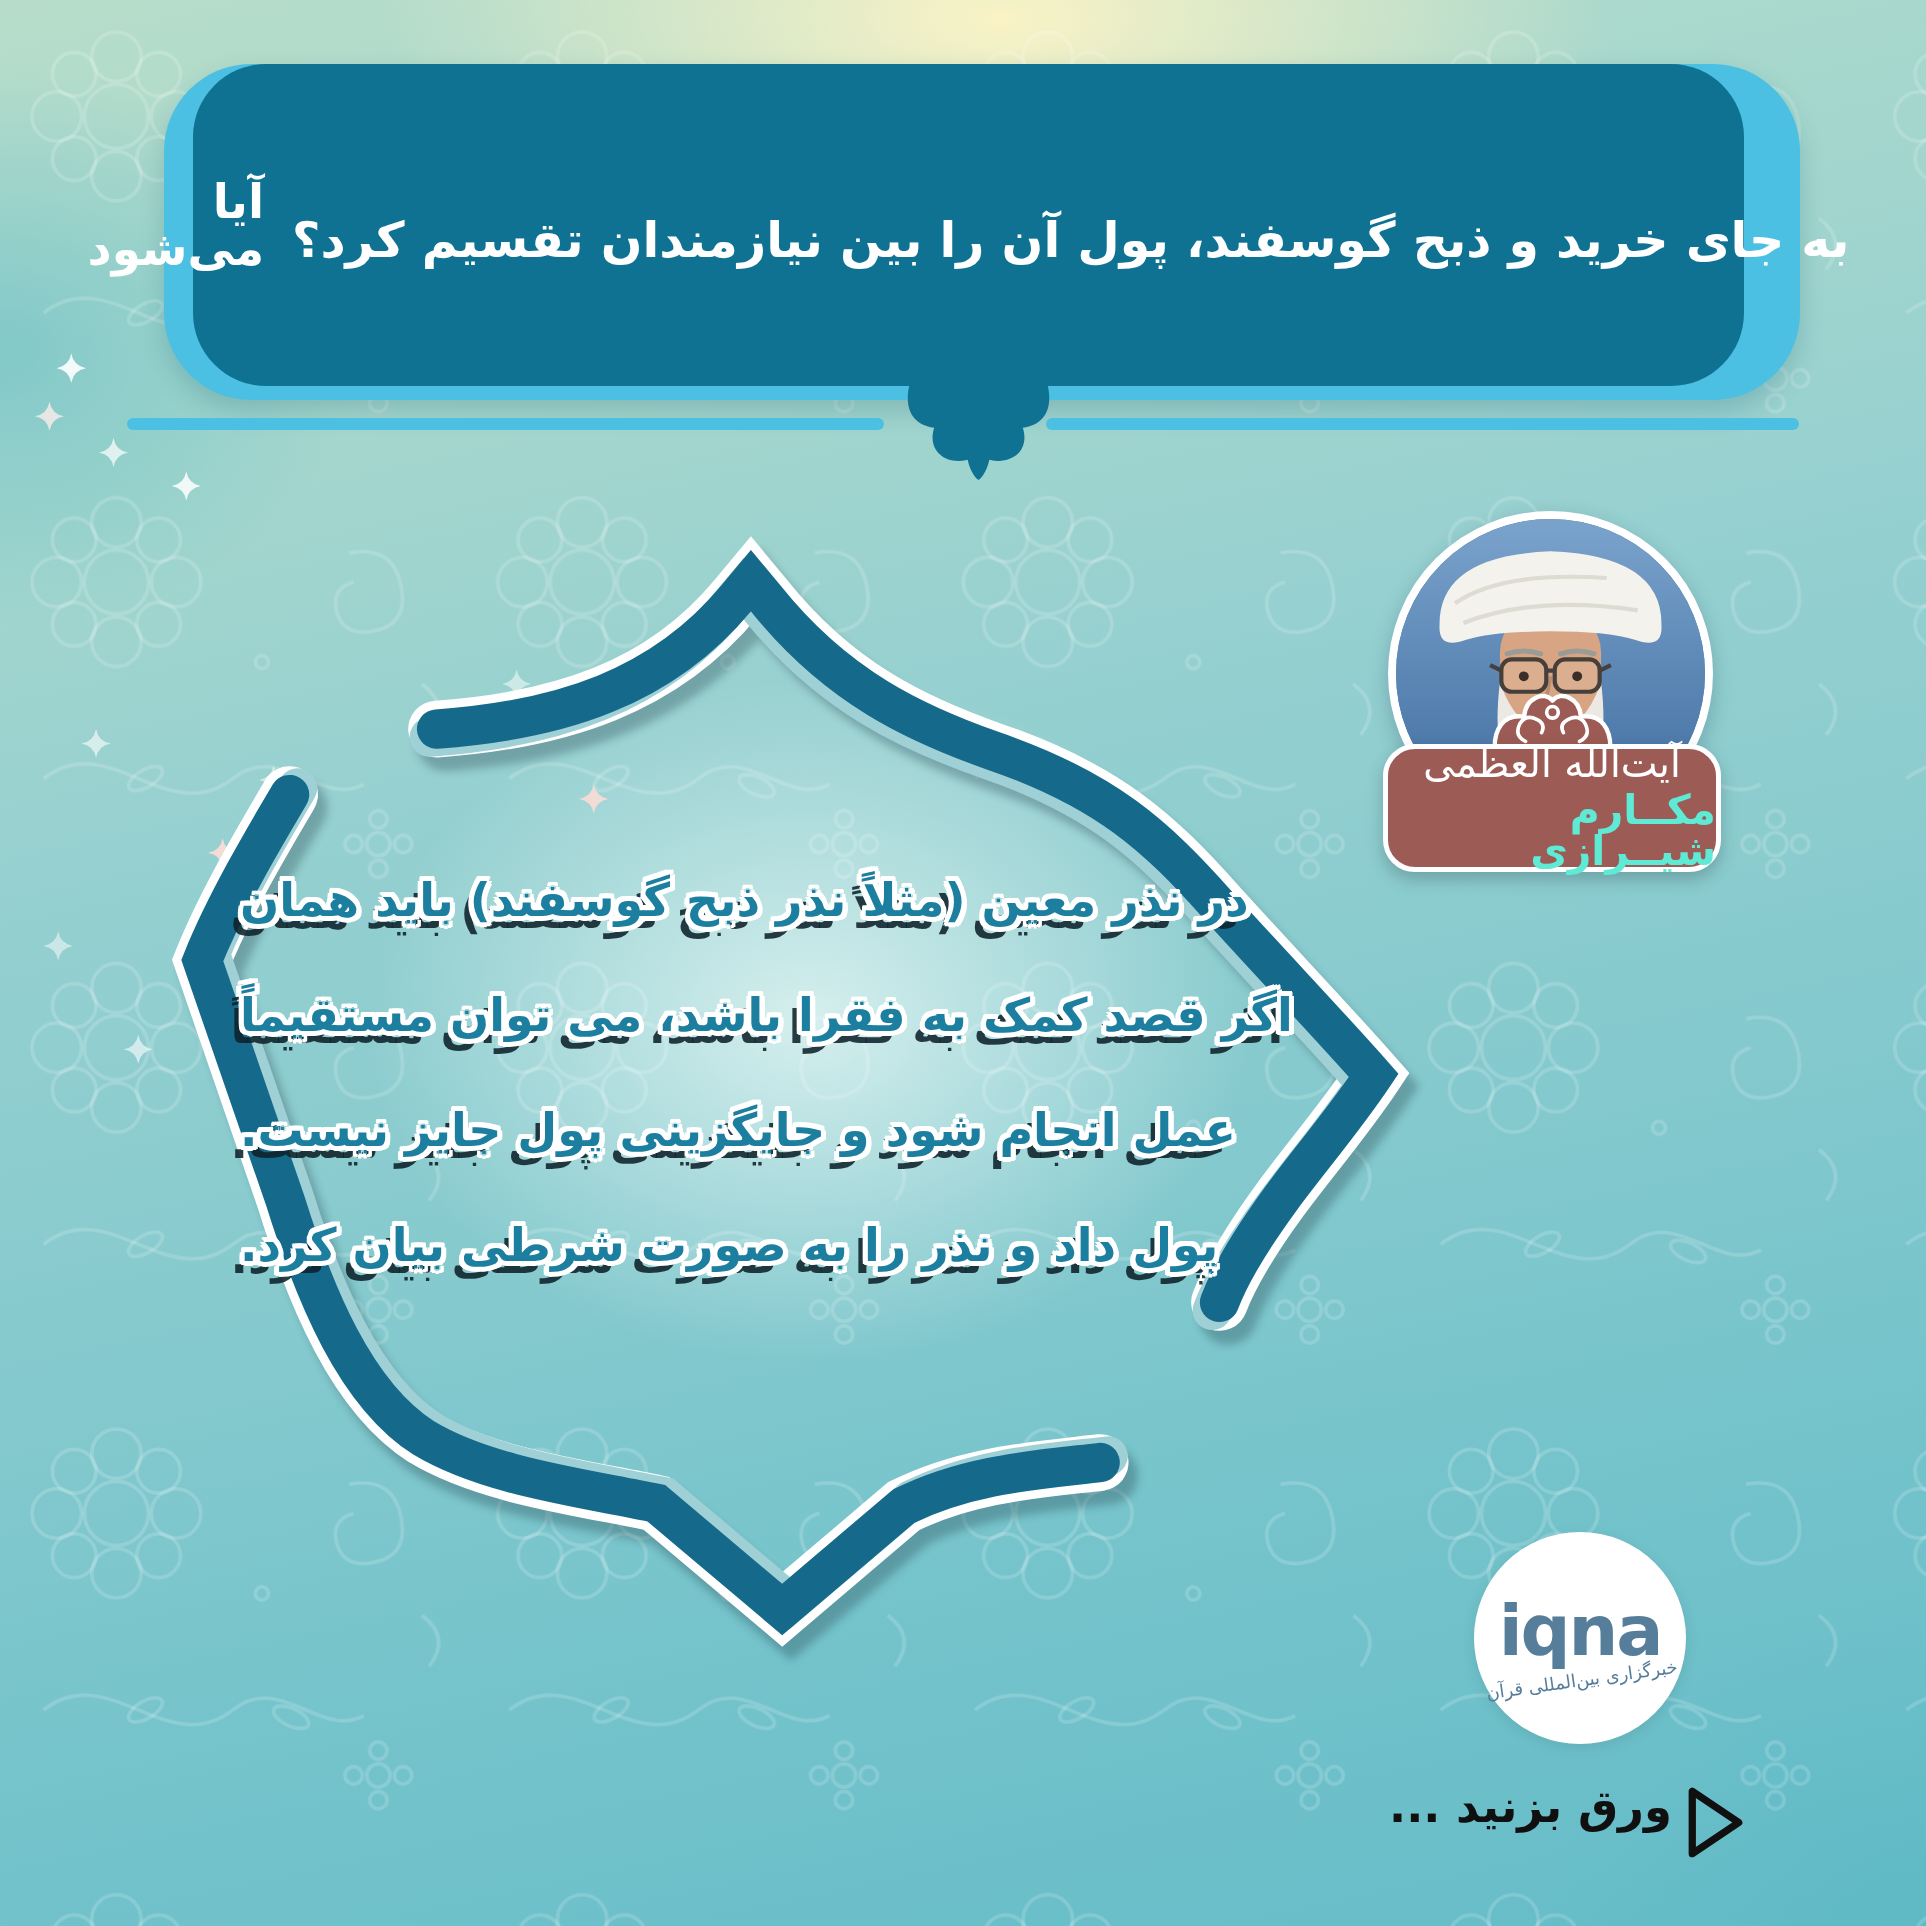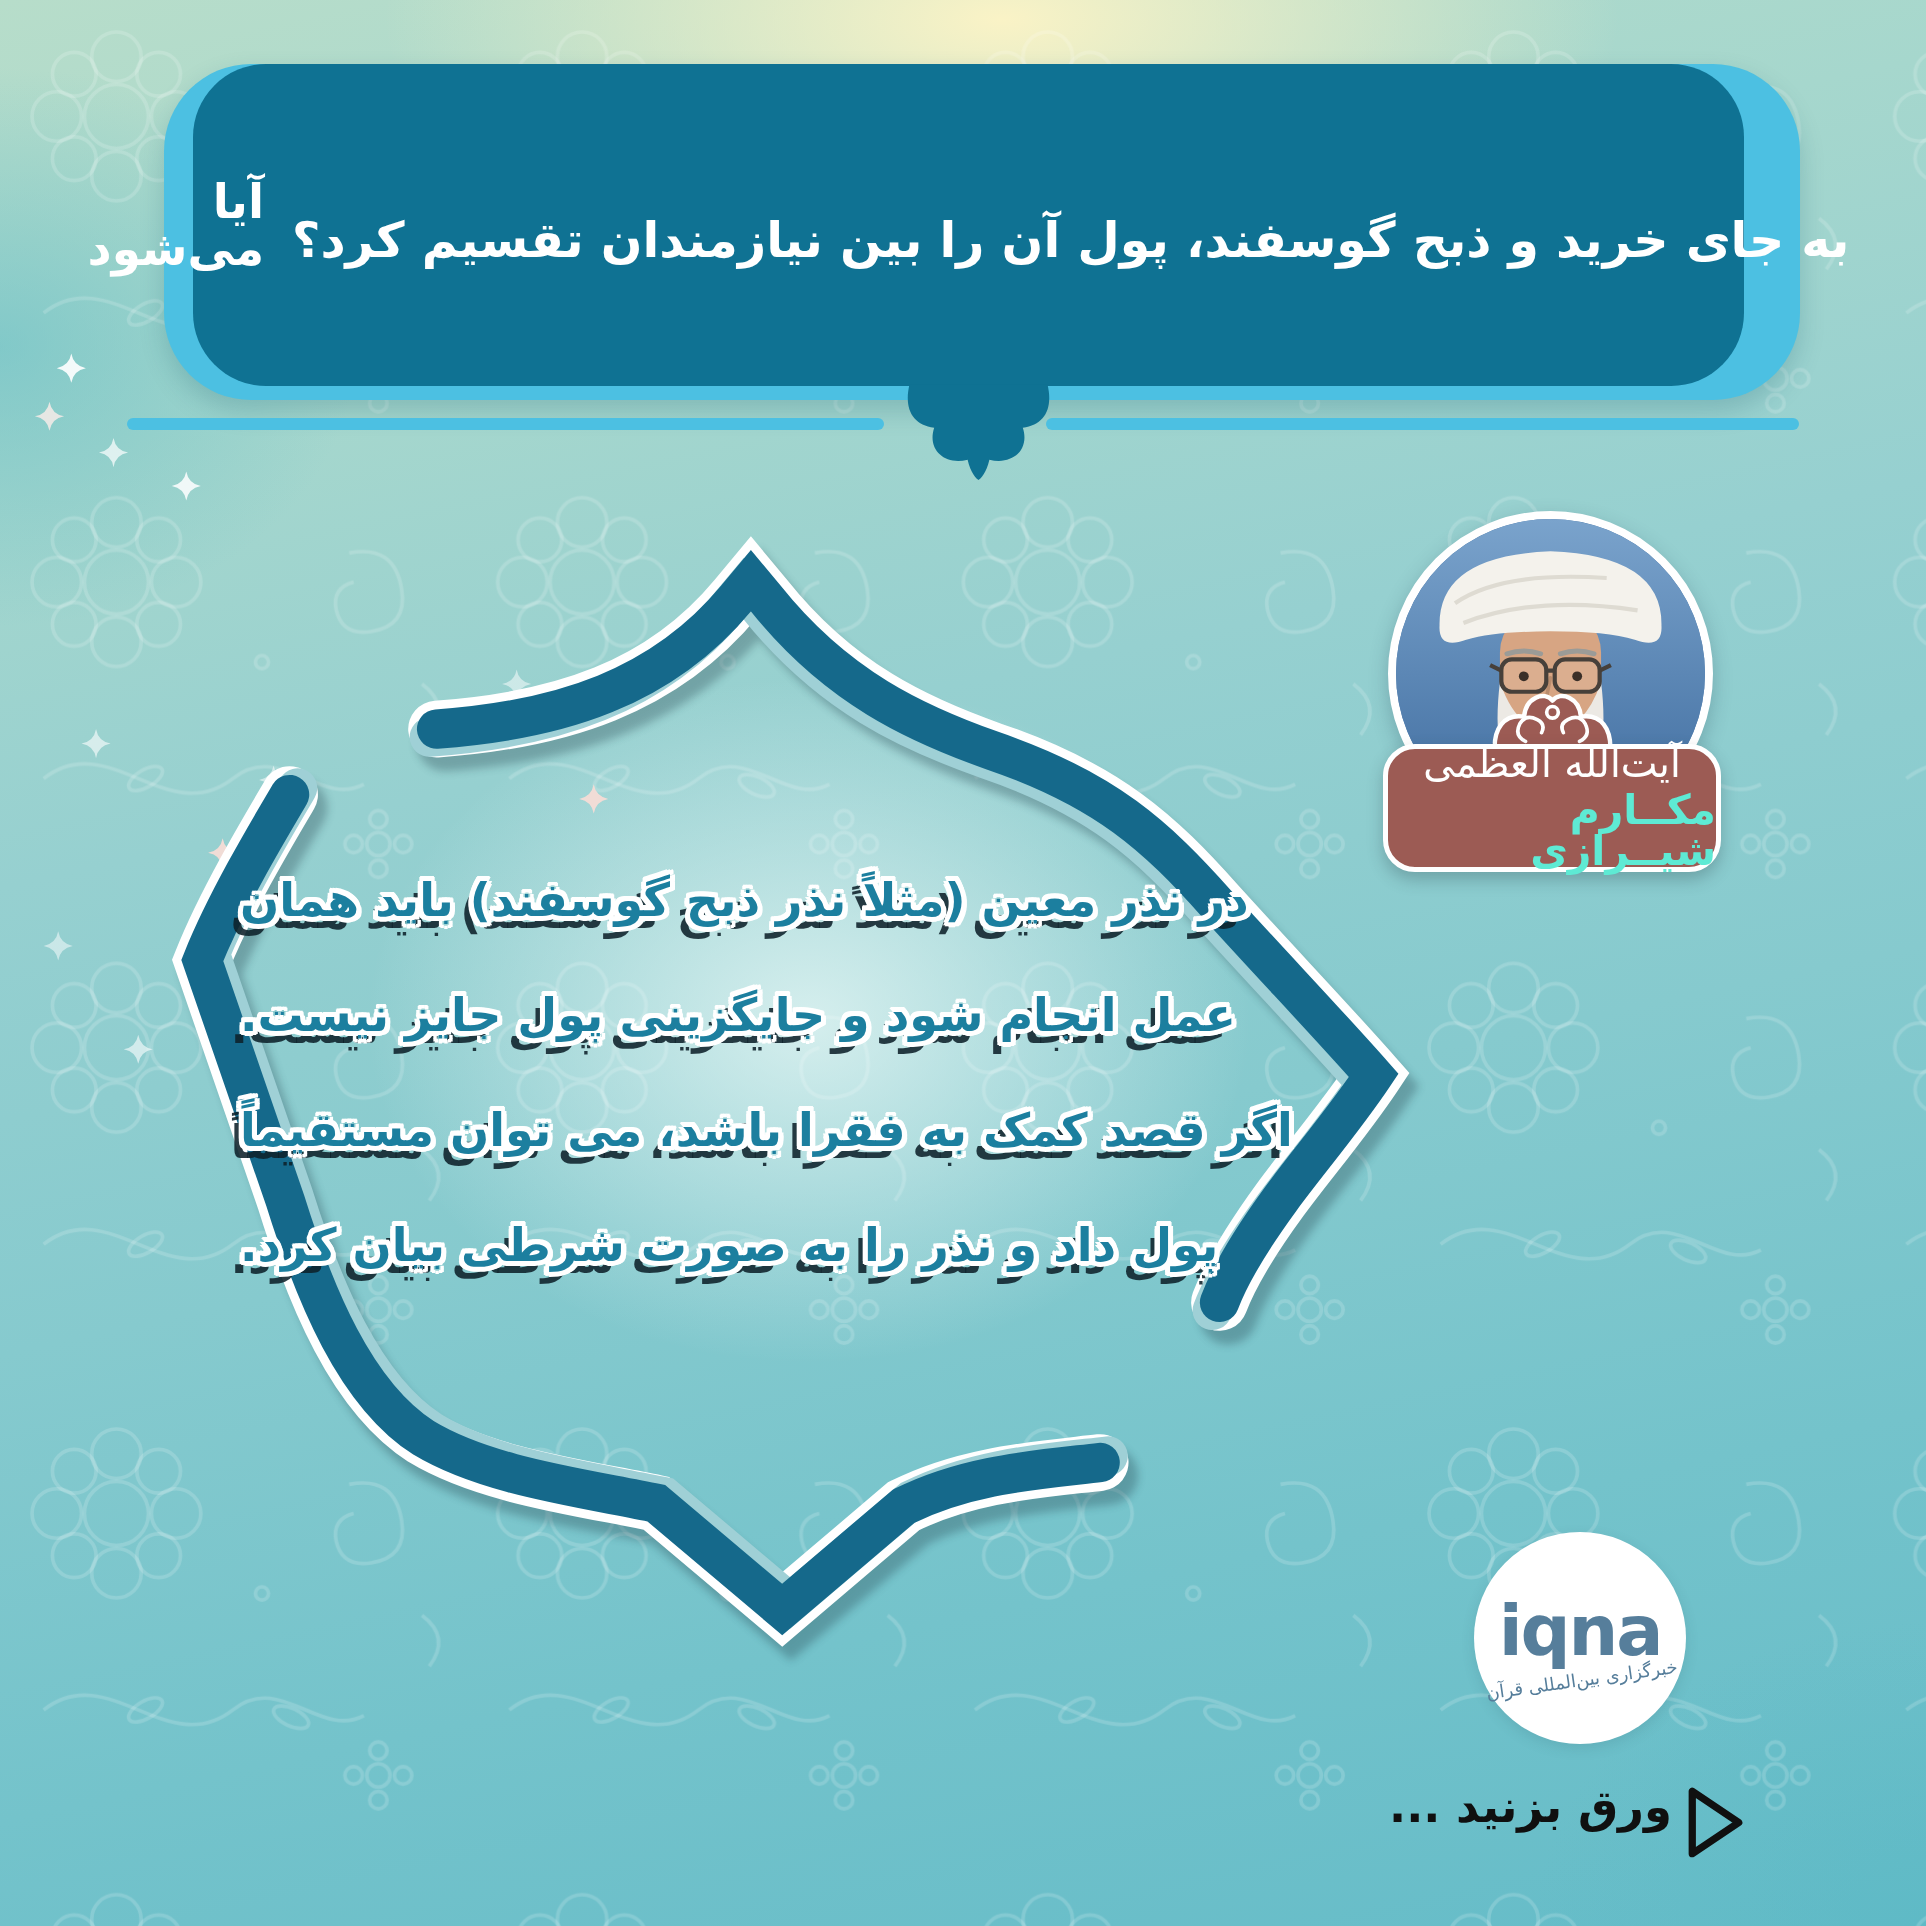--- a/index.html
+++ b/index.html
@@ -171,22 +171,22 @@
       C118 130 126 122 130 104
       C162 112 186 90 176 60
       C206 56 218 34 210 0 Z"></path>
   </svg>
 
   <div class="abs deco-line left"></div>
   <div class="abs deco-line right"></div>
 
   <div class="abs quote-block">
     <div class="quote-line">در نذر معین (مثلاً نذر ذبح گوسفند) باید همان</div>
+    <div class="quote-line">اگر قصد کمک به فقرا باشد، می توان مستقیماً</div>
     <div class="quote-line">عمل انجام شود و جایگزینی پول جایز نیست.</div>
-    <div class="quote-line">اگر قصد کمک به فقرا باشد، می توان مستقیماً</div>
     <div class="quote-line">پول داد و نذر را به صورت شرطی بیان کرد.</div>
   </div>
 
   <div class="abs photo-wrap">
     <svg width="309" height="309" viewBox="0 0 440 440">
       <defs>
         <linearGradient id="pbg" x1="0" y1="0" x2="0" y2="1">
           <stop offset="0" stop-color="#7aa3cc"></stop>
             <stop offset="1" stop-color="#3e6b9e"></stop>
         </linearGradient>

